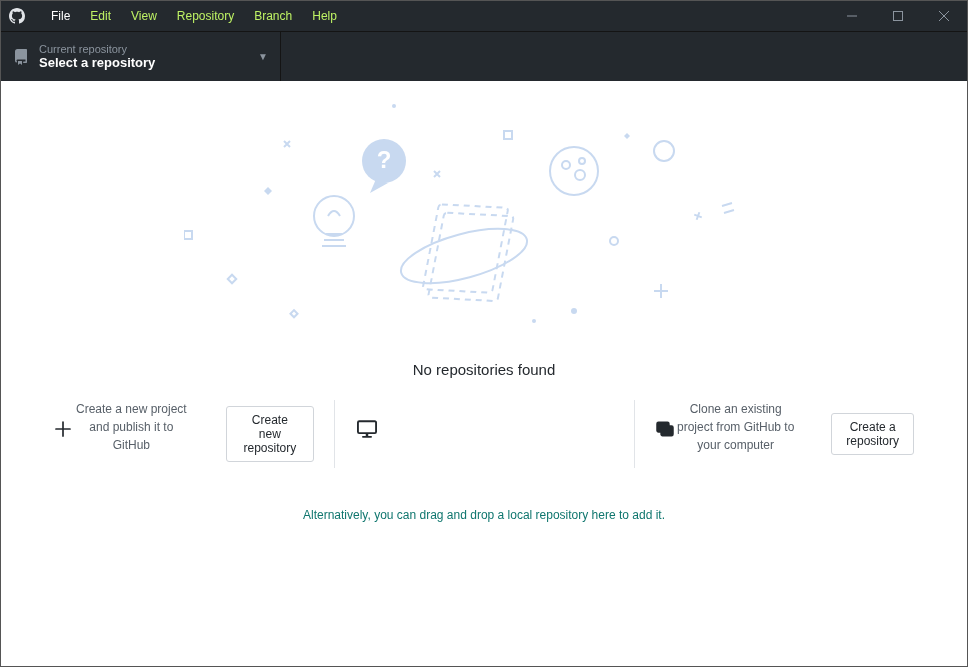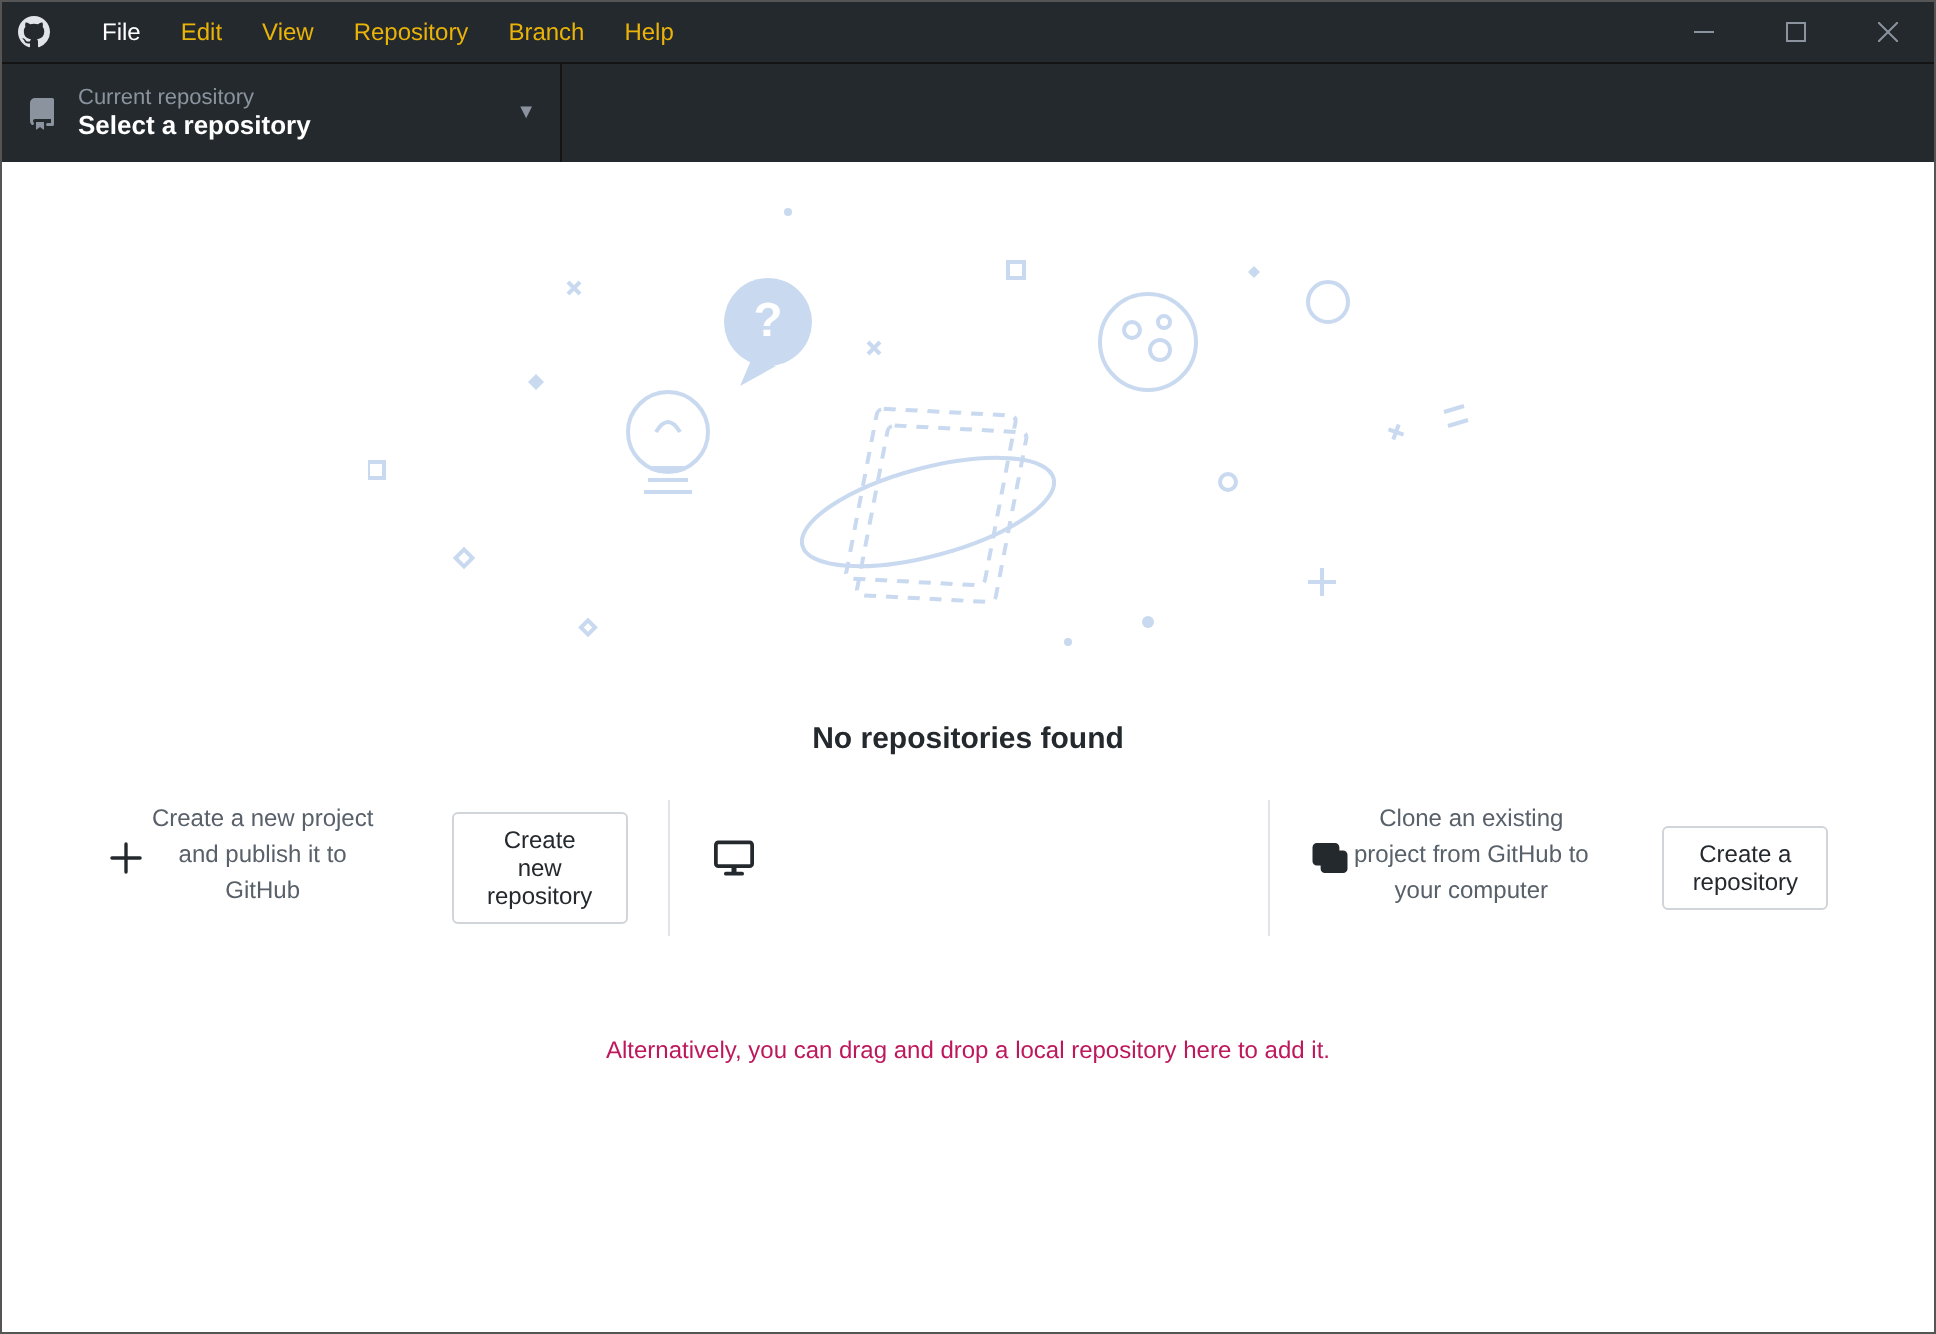--- a/index.html
+++ b/index.html
@@ -1,48 +1,48 @@
 <!DOCTYPE html>
 <html><head>
 <meta charset="utf-8">
 <style>
 * { margin: 0; padding: 0; box-sizing: border-box; }
 body { font-family: -apple-system, BlinkMacSystemFont, "Segoe UI", Helvetica, Arial, sans-serif; width: 968px; height: 667px; overflow: hidden; background: #fff; border: 1px solid #555; }
 
 .titlebar { height: 30px; background: #24292e; display: flex; align-items: center; color: #e1e4e8; font-size: 12px; padding: 0 0 0 8px; }
 .titlebar .logo { width: 16px; height: 16px; margin-right: 16px; display: flex; align-items: center; }
 .titlebar .menu { display: flex; gap: 0; }
-.titlebar .menu-item { padding: 0 10px; cursor: pointer; color: #eab308; line-height: 30px; }
+.titlebar .menu-item { padding: 0 10px; cursor: pointer; color: #bef264; line-height: 30px; }
 .titlebar .menu-item.active { color: #fff; }
 .window-controls { margin-left: auto; display: flex; }
 .window-controls .ctrl { width: 46px; height: 30px; display: flex; align-items: center; justify-content: center; cursor: pointer; color: #8b949e; }
 
 .toolbar { height: 50px; background: #24292e; border-top: 1px solid #141414; display: flex; }
 .repo-selector { width: 280px; height: 100%; border-right: 1px solid #141414; display: flex; align-items: center; padding: 0 12px; cursor: pointer; color: #fff; }
 .repo-icon { width: 16px; height: 16px; margin-right: 10px; }
 .repo-texts { flex: 1; }
 .repo-texts .label { font-size: 11px; color: #8b949e; }
 .repo-texts .value { font-size: 13px; font-weight: 600; color: #fff; }
 .chevron { color: #8b949e; font-size: 10px; }
 
 .content { height: calc(667px - 30px - 50px - 2px); background: #fff; display: flex; flex-direction: column; align-items: center; }
 
 .illustration { width: 600px; height: 240px; margin-top: 20px; position: relative; }
 .illustration svg { width: 100%; height: 100%; }
 
-.heading { font-size: 15px; font-weight: 700; color: #24292e; margin-top: 20px; margin-bottom: 22px; }
+.heading { font-size: 15px; font-weight: 400; color: #24292e; margin-top: 20px; margin-bottom: 22px; }
 
 .options { display: flex; width: 920px; justify-content: center; }
 .option { width: 300px; padding: 0 20px; text-align: center; display: flex; flex-direction: row; align-items: center; }
 .option + .option { border-left: 1px solid #e1e4e8; }
 .option .opt-icon { width: 24px; height: 24px; display: flex; align-items: center; justify-content: center; color: #24292e; margin-bottom: 10px; }
 .option .desc { font-size: 12px; color: #586069; line-height: 1.5; margin-bottom: 14px; }
 .option button { background: #fff; border: 1px solid #d1d5da; border-radius: 3px; padding: 6px 14px; font-size: 12px; color: #24292e; cursor: pointer; margin-left: 35px; }
 
-.footnote { font-size: 12px; color: #be185d; margin-top: 50px; }
+.footnote { font-size: 12px; color: #0f766e; margin-top: 40px; }
 </style>
 </head>
 <body>
 
 <div class="titlebar">
   <div class="logo">
     <svg viewBox="0 0 16 16" fill="#e1e4e8">
         <path d="M8 0C3.58 0 0 3.58 0 8c0 3.54 2.29 6.53 5.47 7.59.4.07.55-.17.55-.38 0-.19-.01-.82-.01-1.49-2.01.37-2.53-.49-2.69-.94-.09-.23-.48-.94-.82-1.13-.28-.15-.68-.52-.01-.53.63-.01 1.08.58 1.23.82.72 1.21 1.87.87 2.33.66.07-.52.28-.87.51-1.07-1.78-.2-3.64-.89-3.64-3.95 0-.87.31-1.59.82-2.15-.08-.2-.36-1.02.08-2.12 0 0 .67-.21 2.2.82.64-.18 1.32-.27 2-.27.68 0 1.36.09 2 .27 1.53-1.04 2.2-.82 2.2-.82.44 1.1.16 1.92.08 2.12.51.56.82 1.27.82 2.15 0 3.07-1.87 3.75-3.65 3.95.29.25.54.73.54 1.48 0 1.07-.01 1.93-.01 2.2 0 .21.15.46.55.38A8.013 8.013 0 0016 8c0-4.42-3.58-8-8-8z"></path>
       </svg>
   </div>

